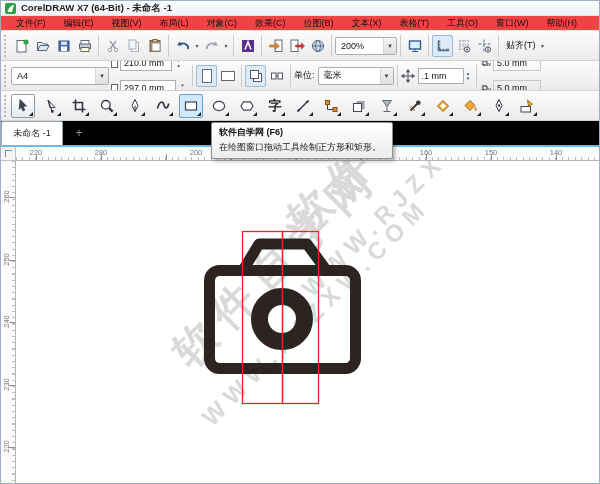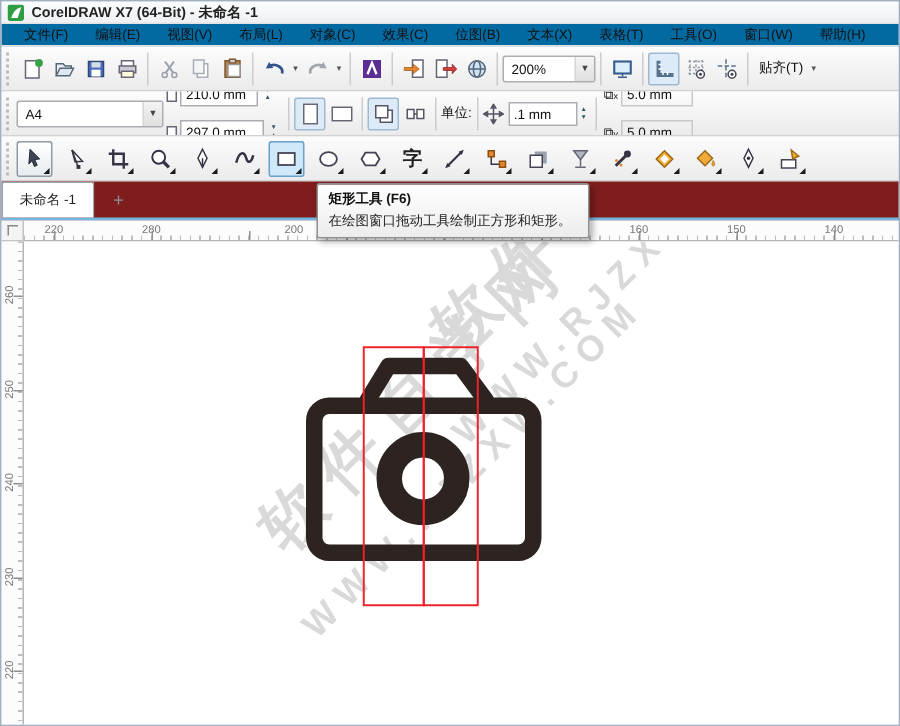--- a/index.html
+++ b/index.html
@@ -6,21 +6,21 @@
     --red:#f02028; --camera:#2d2320; --underline:#74b7e0; --wm:#d9d9d9;
     --active-bg:#cfe8fa; --active-bd:#66a0cc;
   }
   *{box-sizing:border-box; margin:0; padding:0; font-family:"Liberation Sans","DejaVu Sans",sans-serif;}
   body{background:#d0d0d0;}
   #window{position:relative; width:600px; height:484px; background:#f2f2f2; border:1px solid #9eb0c2; overflow:hidden;}
   
   #titlebar{position:absolute; left:0; top:0; width:600px; height:15px; background:linear-gradient(#fbfcfd,#eef1f4); display:flex; align-items:center; gap:5px; padding-left:4px; border-bottom:1px solid #e2e2e2;}
   #titlebar .title{font-size:9.5px; font-weight:700; color:#222;}
   
-  #menubar{position:absolute; left:0; top:15px; width:600px; height:15px; background:#0369a1; display:flex; align-items:center; padding-left:6px; border-bottom:1px solid #e0e0e0;}
+  #menubar{position:absolute; left:0; top:15px; width:600px; height:15px; background:#ef4444; display:flex; align-items:center; padding-left:6px; border-bottom:1px solid #e0e0e0;}
   .menu-item{font-size:9px; color:#111; padding:0 9px; height:15px; line-height:15px; cursor:default;}
   
   .bar{position:absolute; left:0; width:600px; height:30px; background:linear-gradient(#fcfcfc,#ebebeb); border-bottom:1px solid #d2d2d2; display:flex; align-items:center; padding-left:2px; overflow:hidden;}
   #stdbar{top:30px;} #propbar{top:60px;} #toolbox{top:90px;}
   .grip{width:4px; height:22px; border-left:2px dotted #bcbcbc; margin:0 3px 0 1px; flex:none;}
   .sep{width:1px; height:22px; background:#cccccc; margin:0 3px; flex:none;}
   .tb{position:relative; width:21px; height:22px; display:flex; align-items:center; justify-content:center; border:1px solid transparent; border-radius:2px; flex:none;}
   .tb.pressed{border-color:#9ebad2; background:#dcebf7;}
   .drop{font-size:6px; color:#555; width:8px; text-align:center; flex:none;}
   .combo{height:18px; background:#fff; border:1px solid #abadb3; border-radius:2px; display:flex; align-items:center; font-size:9px; color:#111; padding-left:5px; flex:none;}
@@ -35,21 +35,21 @@
   .pglyph.land{width:9px; height:7px;}
   .lbl{font-size:9px; color:#111; flex:none;}
   .sub{font-size:6px;}
   
   .tool{position:relative; width:24px; height:24px; display:flex; align-items:center; justify-content:center; border:1px solid transparent; border-radius:2px; margin-right:4px; flex:none;}
   .tool::after{content:""; position:absolute; right:1px; bottom:1px; border-left:4px solid transparent; border-bottom:4px solid #1a1a1a;}
   .tool.selected{border-color:#8e9aa4; background:linear-gradient(#ffffff,#e7ecf0);}
   .tool.active{border-color:var(--active-bd); background:var(--active-bg);}
   .tlabel{font-size:13px; font-weight:700; color:#222;}
   
-  #tabbar{position:absolute; left:0; top:120px; width:600px; height:26px; background:#7f1d1d; border-bottom:2px solid var(--underline); display:flex; align-items:flex-end;}
+  #tabbar{position:absolute; left:0; top:120px; width:600px; height:26px; background:#000000; border-bottom:2px solid var(--underline); display:flex; align-items:flex-end;}
   .tab{height:24px; width:62px; background:#fff; border:1px solid #9aa7b2; border-bottom:none; border-radius:2px 2px 0 0; display:flex; align-items:center; justify-content:center; font-size:9px; color:#222;}
   .newtab{width:20px; height:20px; margin:0 0 2px 6px; display:flex; align-items:center; justify-content:center; color:#8a9199; font-size:12px; border-radius:2px;}
   
   #corner{position:absolute; left:0; top:146px; width:15px; height:14px; background:#f4f4f4; border-right:1px solid #c2c2c2; border-bottom:1px solid #c2c2c2; display:flex; align-items:center; justify-content:center;}
   #corner span{display:block; width:7px; height:7px; border-left:1px solid #888; border-top:1px solid #888;}
   #hruler{position:absolute; left:15px; top:146px; width:585px; height:14px; background-color:#fcfcfc;
     background-image:repeating-linear-gradient(to right,#bdbdbd 0 1px,transparent 1px 6.5px);
     background-size:100% 3px; background-position:left bottom; background-repeat:no-repeat;
     border-bottom:1px solid #b5b5b5;}
   .hlab{position:absolute; top:1px; width:20px; text-align:center; font-size:7.5px; color:#777;}
@@ -283,20 +283,24 @@
       </span>
     <span class="tb">
         <svg width="16" height="16">
           <rect x="2.5" y="5" width="4.5" height="6" fill="#fff" stroke="#556"></rect>
           <rect x="9" y="5" width="4.5" height="6" fill="#fff" stroke="#556"></rect>
           <line x1="7" y1="8" x2="9" y2="8" stroke="#556"></line>
         </svg>
       </span>
     <span class="sep"></span>
     <span class="lbl">单位:</span>
+    <span class="combo" style="width:76px; margin-left:3px">
+      <span>毫米</span>
+      <span class="arr">▼</span>
+    </span>
     <span class="sep"></span>
     <span style="flex:none">
         <svg width="14" height="14">
           <g stroke="#556" fill="#556">
             <line x1="7" y1="2" x2="7" y2="12"></line>
             <line x1="2" y1="7" x2="12" y2="7"></line>
             <polygon points="7,0.5 5.5,3 8.5,3"></polygon>
             <polygon points="7,13.5 5.5,11 8.5,11"></polygon>
             <polygon points="0.5,7 3,5.5 3,8.5"></polygon>
             <polygon points="13.5,7 11,5.5 11,8.5"></polygon>
@@ -491,17 +495,17 @@
         <circle cx="266" cy="158" r="22.5" stroke-width="17"></circle>
       </g>
       <g fill="none" stroke-width="1.3" style="stroke:var(--red)">
         <rect x="226.5" y="70.5" width="40" height="172"></rect>
         <rect x="266.5" y="70.5" width="36" height="172"></rect>
       </g>
     </svg>
   </div>
 
   <div id="tooltip">
-    <div class="tt-title">矩形工具 (F6)</div>
+    <div class="tt-title">软件自学网 (F6)</div>
     <div class="tt-desc">在绘图窗口拖动工具绘制正方形和矩形。</div>
   </div>
 
 </div>
 
 </body></html>

